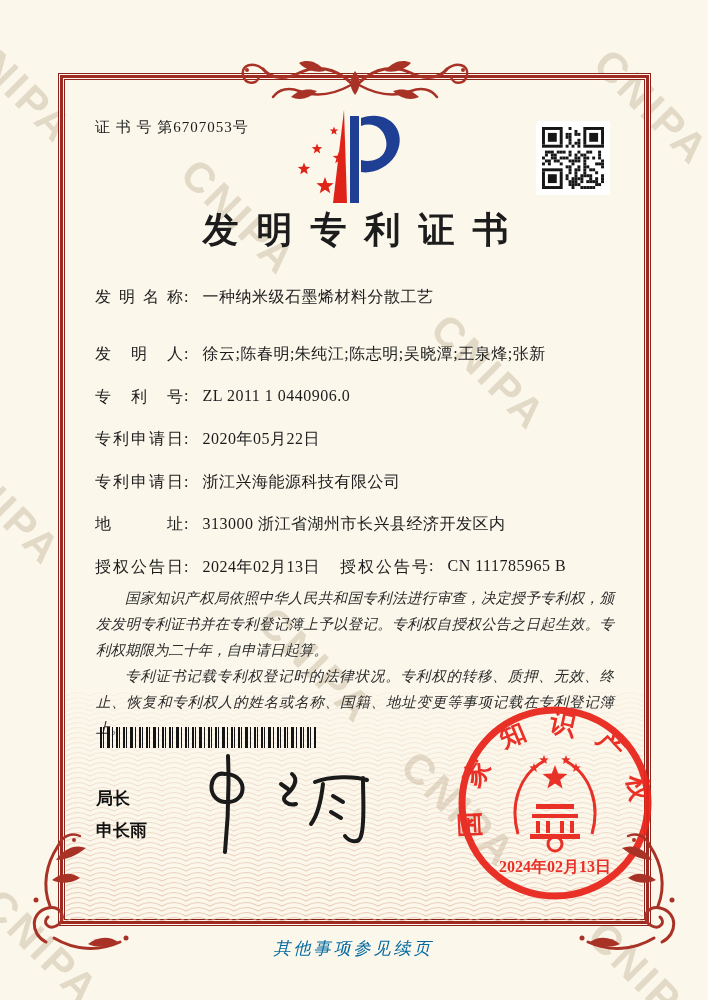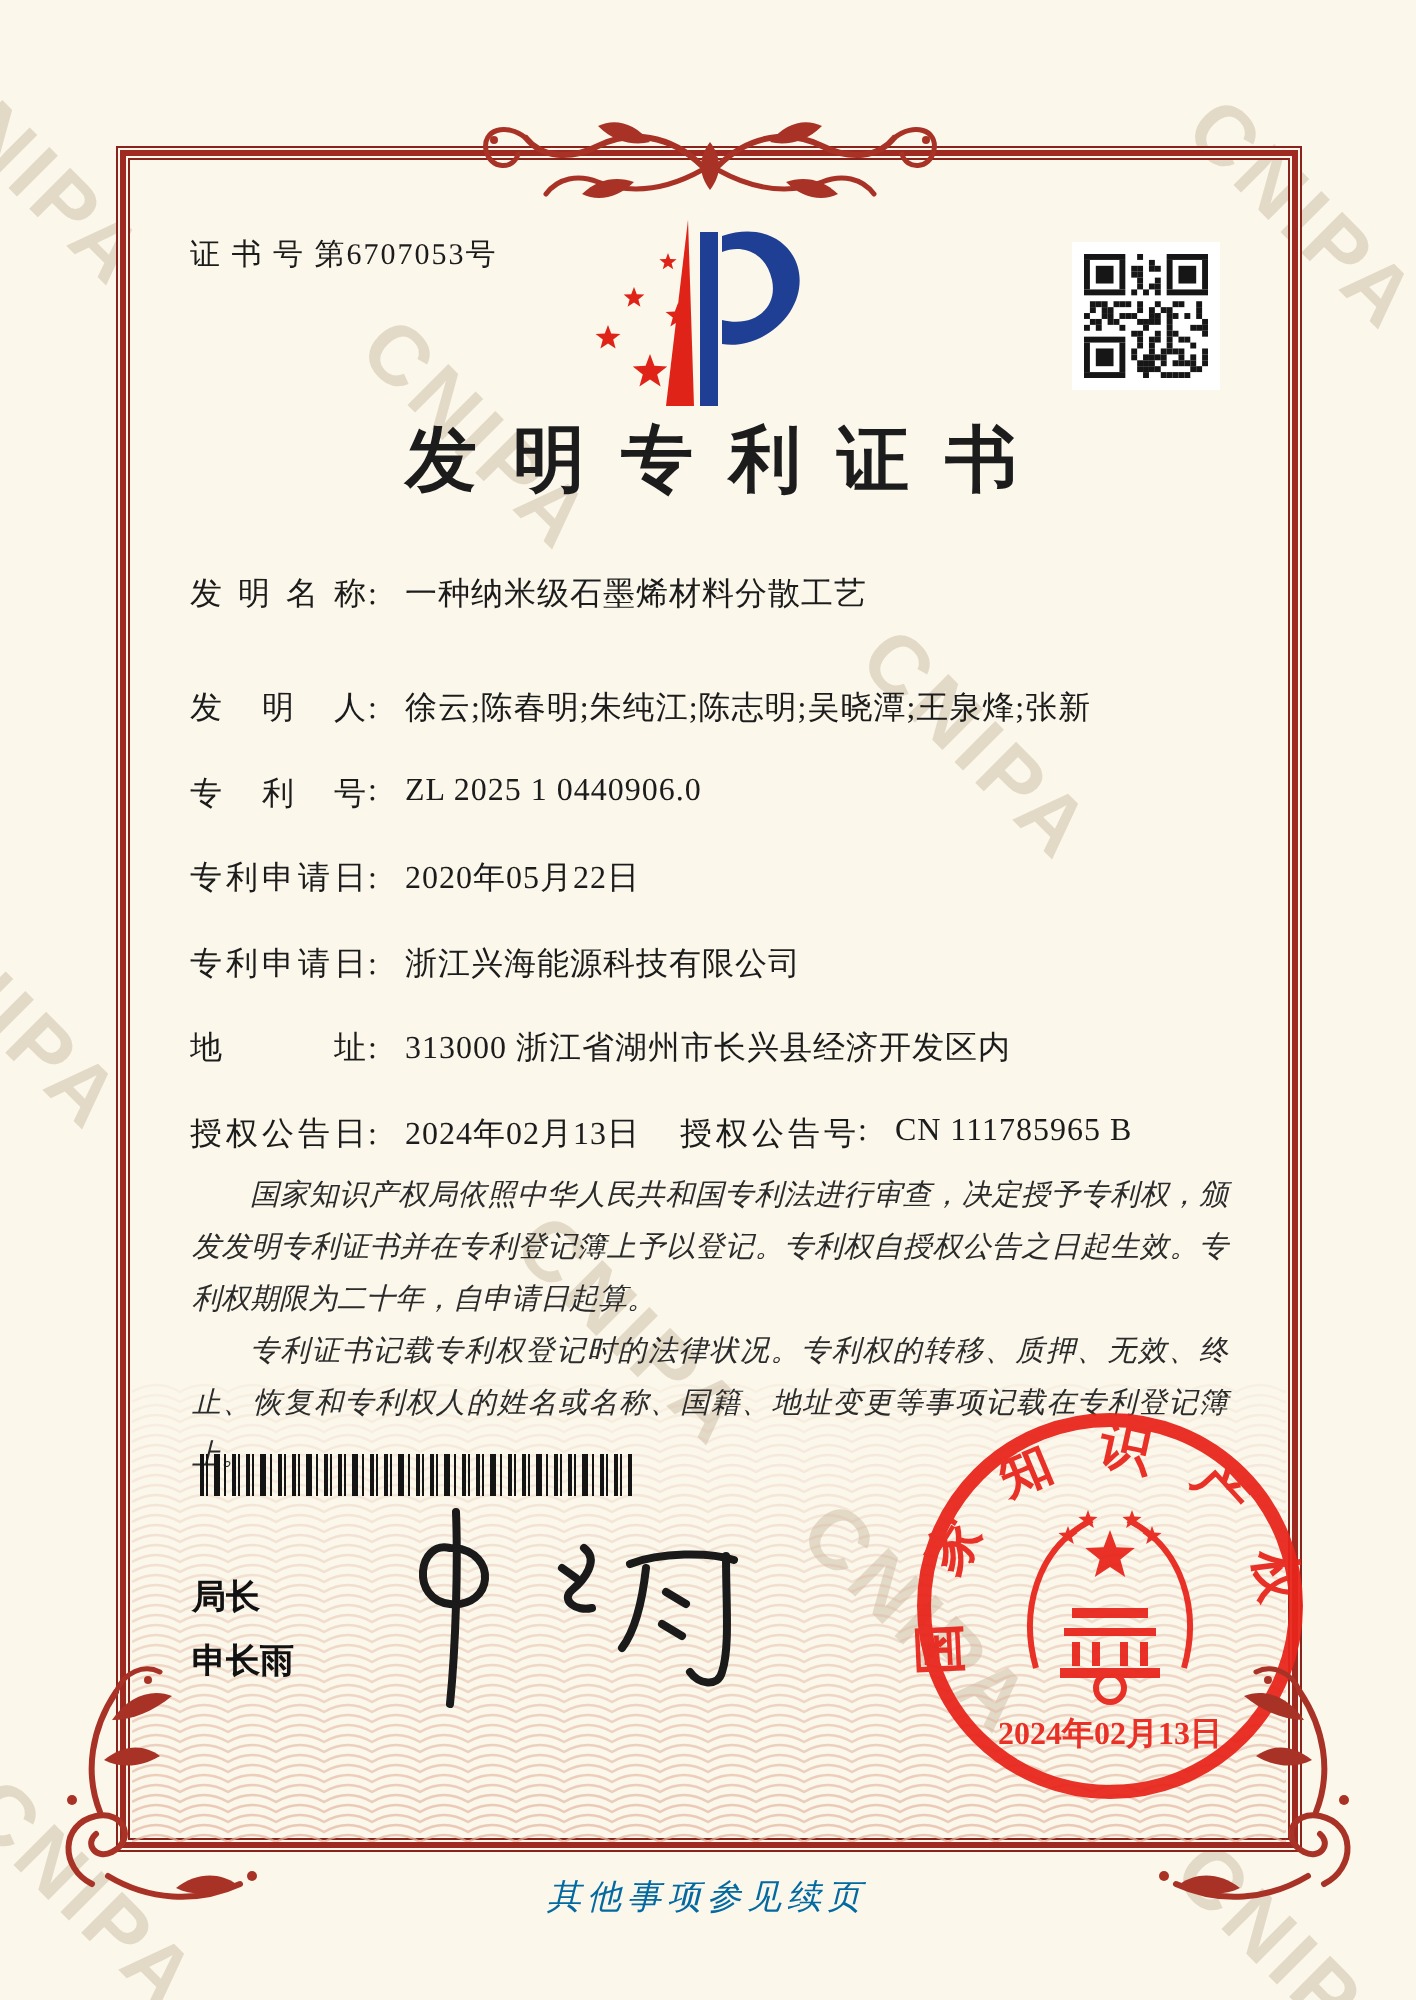--- a/index.html
+++ b/index.html
@@ -327,21 +327,21 @@
   <div class="row" style="top:344px">
     <span class="flabel">发明人</span><span class="fcolon">:</span>
     <span class="fvalue">徐云;陈春明;朱纯江;陈志明;吴晓潭;王泉烽;张新</span>
   </div>
   <div class="row" style="top:287px">
     <span class="flabel">发明名称</span><span class="fcolon">:</span>
     <span class="fvalue">一种纳米级石墨烯材料分散工艺</span>
   </div>
   <div class="row" style="top:387px">
     <span class="flabel">专利号</span><span class="fcolon">:</span>
-    <span class="fvalue">ZL 2025 1 0440906.0</span>
+    <span class="fvalue">ZL 2011 1 0440906.0</span>
   </div>
   <div class="row" style="top:429px">
     <span class="flabel">专利申请日</span><span class="fcolon">:</span>
     <span class="fvalue">2020年05月22日</span>
   </div>
   <div class="row" style="top:472px">
     <span class="flabel">专利申请日</span><span class="fcolon">:</span>
     <span class="fvalue">浙江兴海能源科技有限公司</span>
   </div>
   <div class="row" style="top:514px">

